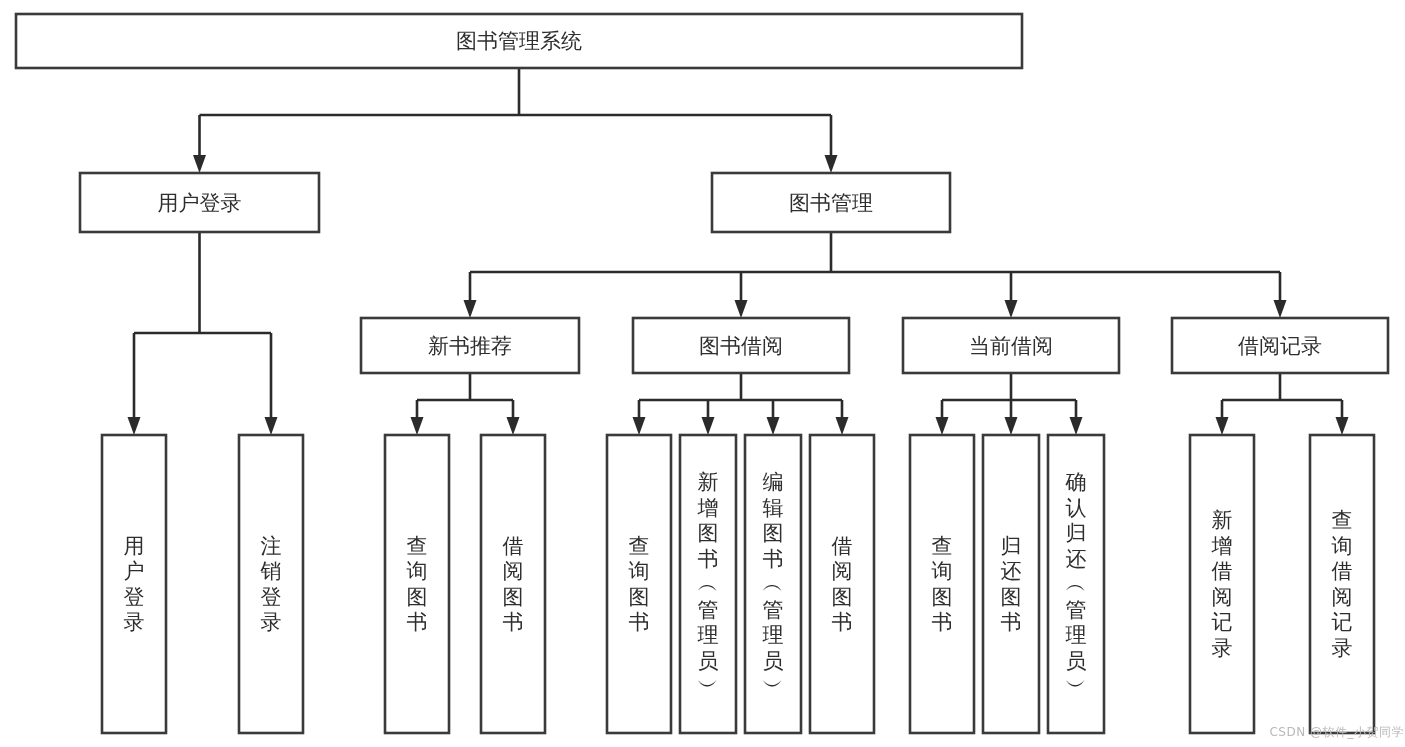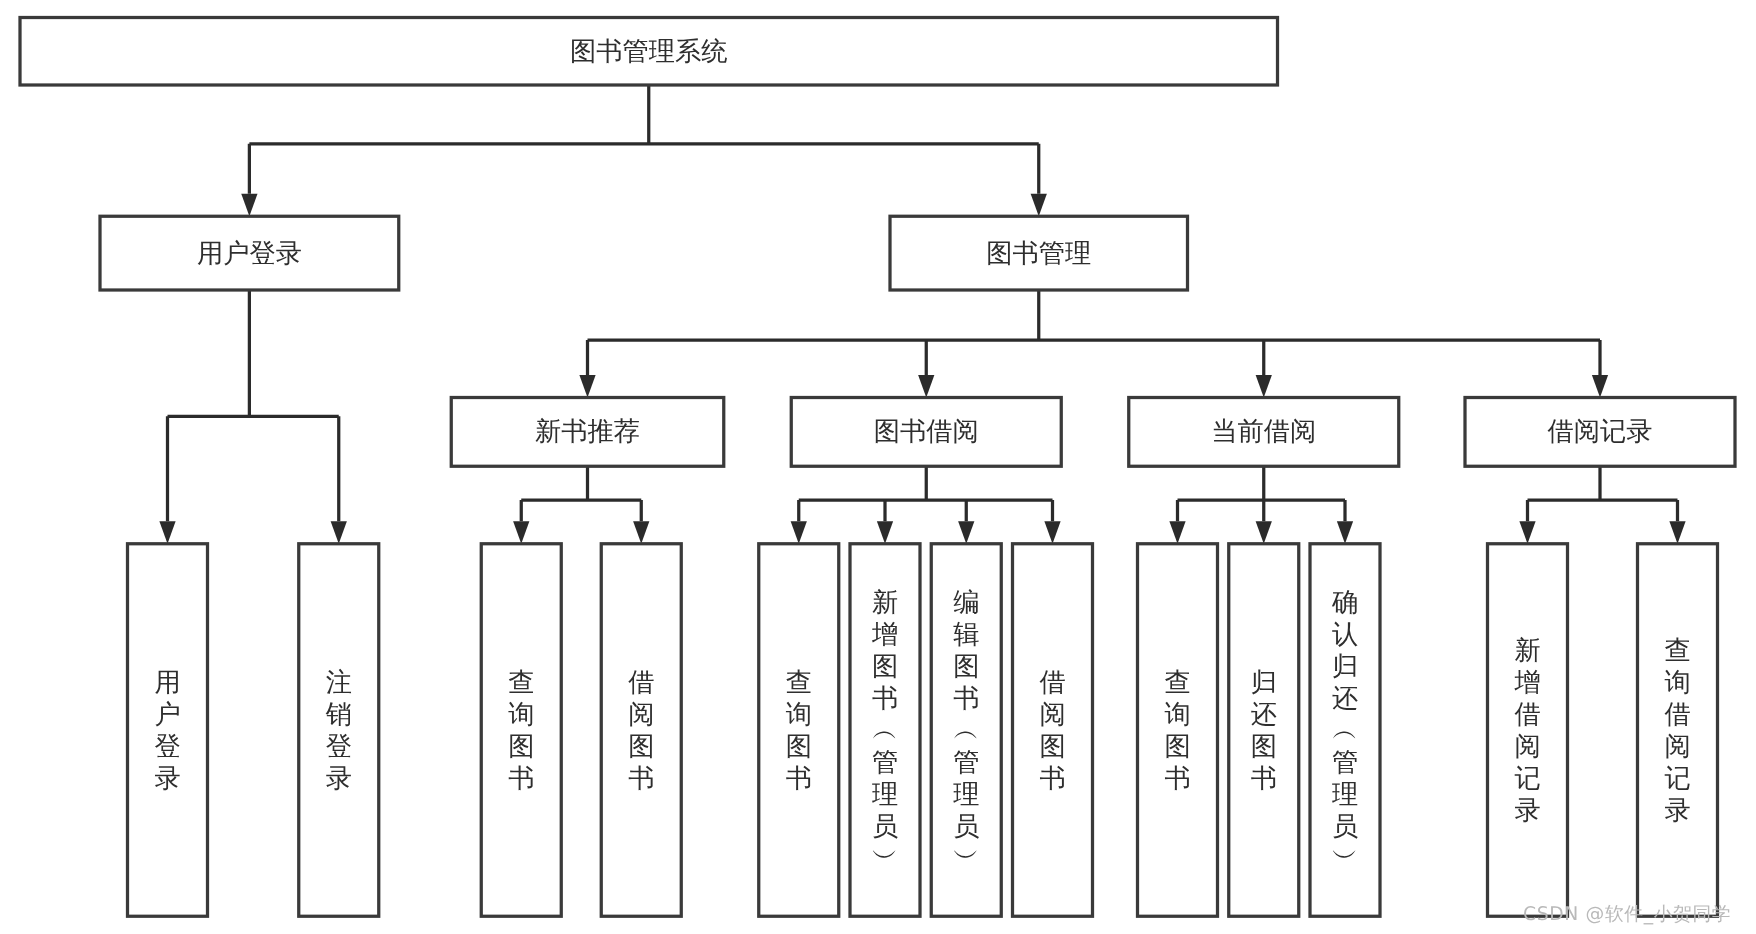--- a/index.html
+++ b/index.html
@@ -49,24 +49,24 @@
     stroke-width: 2.6;
     fill: none;
     stroke-linecap: butt;
   }
   .arrow-head {
     fill: #2b2b2b;
     stroke: none;
   }
   .watermark {
     position: absolute;
-    right: 20px;
+    right: 1px;
     bottom: 6px;
     font-family: "DejaVu Sans", "Liberation Sans", sans-serif;
-    font-size: 15px;
+    font-size: 12px;
     color: #b9b9b9;
     letter-spacing: 0.5px;
     white-space: nowrap;
     user-select: none;
   }
 </style>
 </head>
 <body>
 
 <div id="diagram-root">

